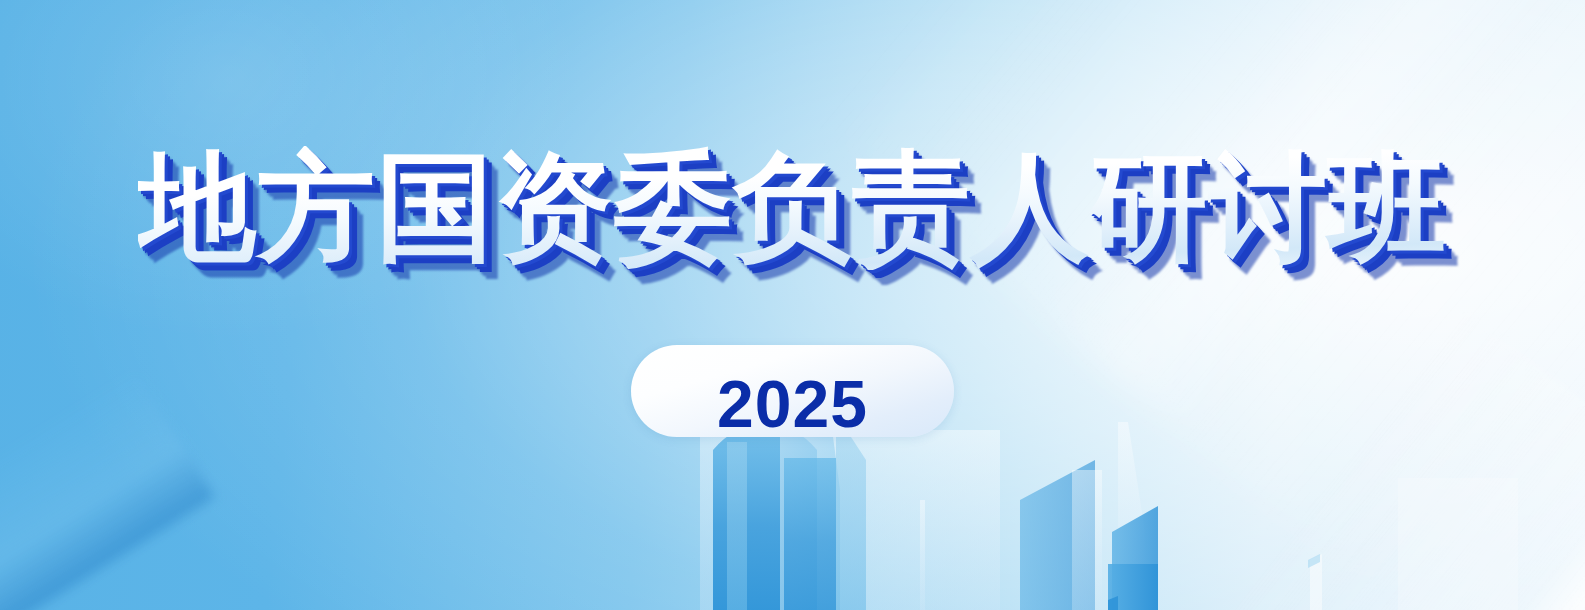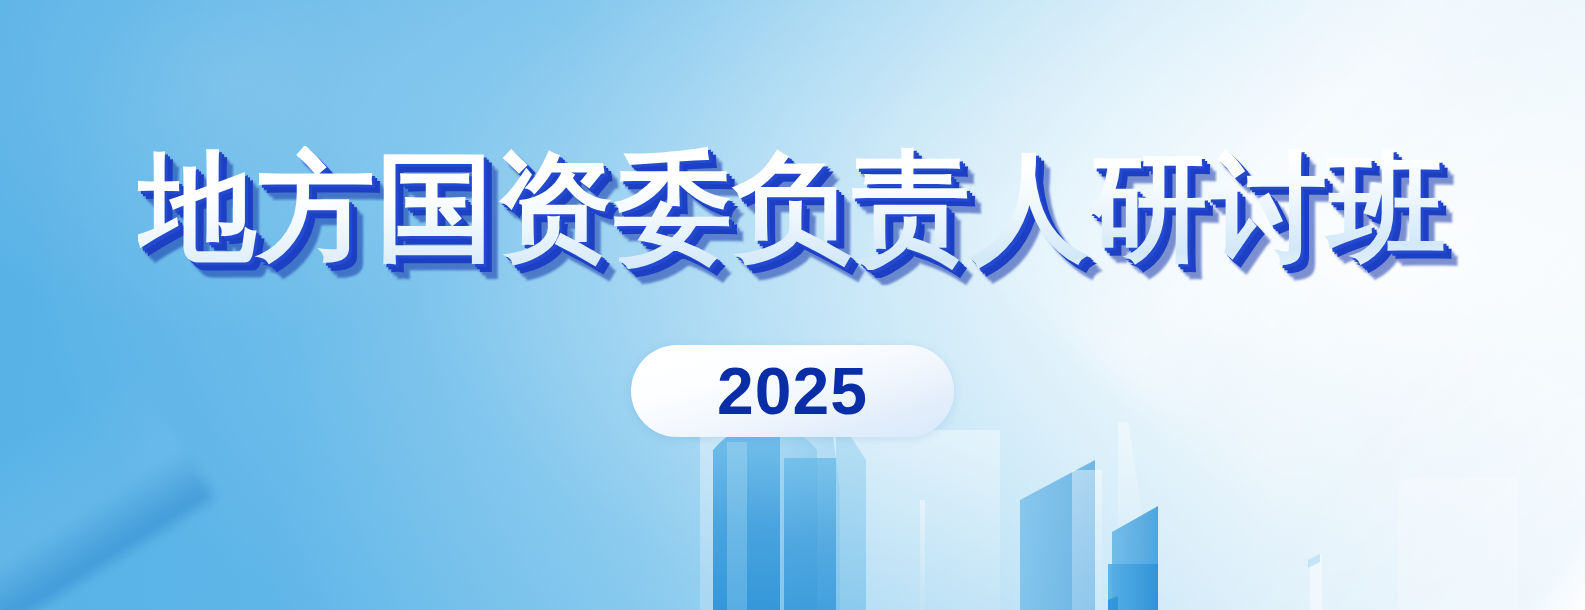--- a/index.html
+++ b/index.html
@@ -160,21 +160,21 @@
   .badge-wrap {
     position: absolute;
     left: 0;
     right: 0;
     top: 345px;
     text-align: center;
   }
 
   .badge {
     display: inline-flex;
-    align-items: center;
+    align-items: flex-end;
     justify-content: center;
     width: 323px;
     height: 92px;
     border-radius: 46px;
     background: linear-gradient(164deg,
       #ffffff 0%,
       #fdfeff 30%,
       #f2f7fd 55%,
       #e3eefb 78%,
       #d9e9fa 100%);

